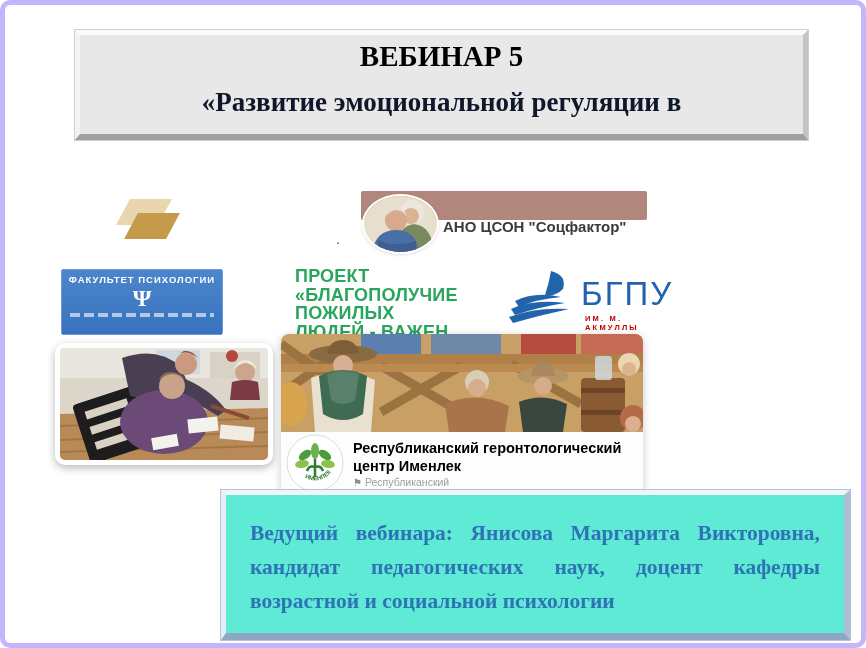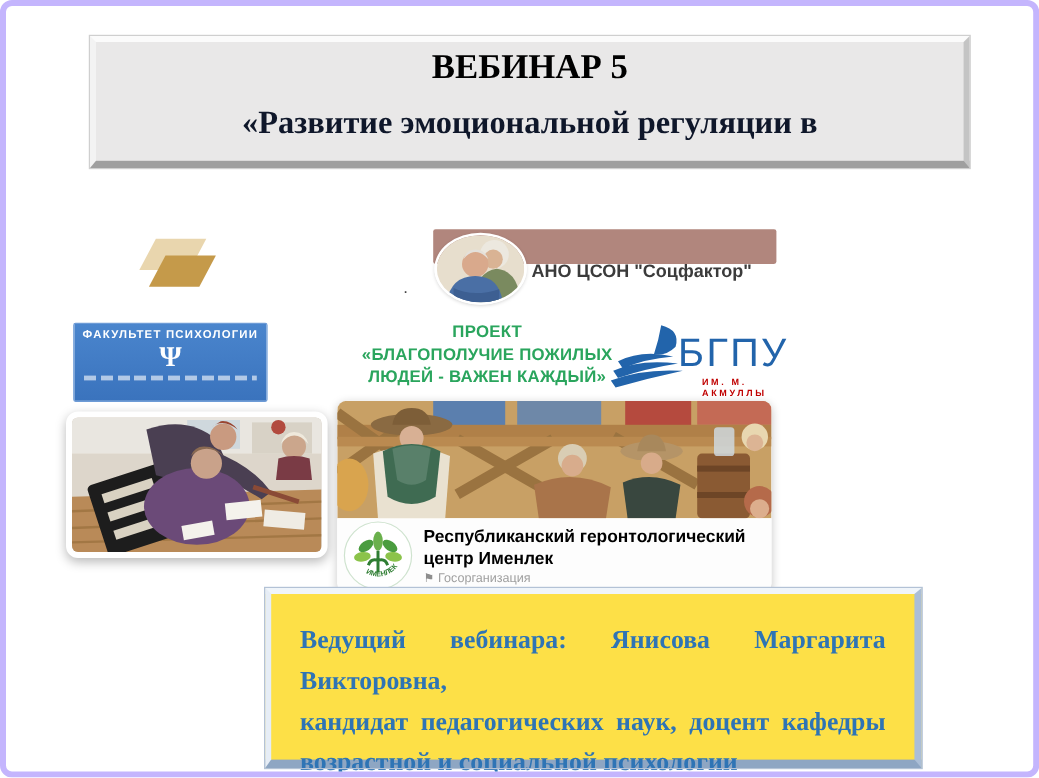--- a/index.html
+++ b/index.html
@@ -20,22 +20,22 @@
   }
   .title-line1{
     font-family:"Liberation Serif",serif;font-weight:bold;
     font-size:29px;color:#000;margin-top:4px;line-height:34px;
   }
   .title-line2,.title-line3{
     font-family:"Liberation Serif",serif;font-weight:bold;
     font-size:27px;color:#0f172a;line-height:35px;margin-top:12px;
   }
   .bevel-blue{
-    position:absolute;left:216px;top:485px;width:547px;height:150px;
-    background:#fde047;
+    position:absolute;left:216px;top:485px;width:629px;height:150px;
+    background:#5eead4;
     border-top:5px solid #f0f5fa;border-left:5px solid #e6edf6;
     border-right:6px solid #abbed6;border-bottom:7px solid #8ea6c3;
     outline:1px solid #b3c2d6;
     padding:21px 24px 0 24px;
   }
   .footer-line{
     display:block;font-family:"Liberation Serif",serif;font-weight:bold;
     font-size:21.5px;color:#2e74b5;line-height:34px;
     text-align:justify;text-align-last:justify;white-space:normal;
   }
@@ -69,27 +69,27 @@
   }
   .psych-title{font-size:9.5px;font-weight:bold;letter-spacing:1px;margin-top:4px;}
   .psych-psi{font-family:"Liberation Serif",serif;font-size:24px;line-height:26px;font-weight:bold;}
   .psych-tagline{
     height:4px;margin:2px 8px 0 8px;
     background:repeating-linear-gradient(90deg,rgba(255,255,255,.8) 0 10px,rgba(255,255,255,0) 10px 14px);
     opacity:.75;
   }
   
   .project{
-    position:absolute;left:290px;top:262px;width:222px;text-align:center;
-    color:#2aa55d;font-weight:bold;font-size:14px;line-height:18.5px;letter-spacing:0.2px;
+    position:absolute;left:290px;top:262px;width:222px;text-align:left;
+    color:#2aa55d;font-weight:bold;font-size:18px;line-height:18.5px;letter-spacing:0.2px;
   }
   
   .bgpu{position:absolute;left:500px;top:262px;width:170px;height:62px;}
   .bgpu-abbr{
-    position:absolute;left:60px;top:8px;color:#2264ab;font-size:33px;
+    position:absolute;left:76px;top:8px;color:#2264ab;font-size:33px;
     font-weight:500;letter-spacing:2px;font-family:"Liberation Sans",sans-serif;
   }
   .bgpu-sub{
     position:absolute;left:80px;top:47px;color:#c00000;font-size:7.5px;
     font-weight:bold;letter-spacing:2.2px;
   }
   
   .photo-left{
     position:absolute;left:50px;top:338px;width:218px;height:122px;
     border:5px solid #fff;border-radius:10px;overflow:hidden;
@@ -241,21 +241,21 @@
         <path d="M30 26 L30 44 M30 34 Q24 32 22 38 M30 34 Q36 32 38 38" stroke="#2e7d32" stroke-width="2.5" fill="none"></path>
         <text font-size="6" font-weight="bold" fill="#2e7d32" font-family="Liberation Sans,sans-serif">
           <textPath href="#arcBot" startOffset="26%">ИМЕНЛЕК</textPath>
         </text>
       </svg>
       <div class="org-name">
         <div>Республиканский геронтологический</div>
         <div>центр Именлек</div>
       </div>
       <div class="org-badge">
-        <span class="flag-icon">⚑</span><span>Госорганизация</span>
+        <span class="flag-icon">⚑</span><span>Республиканский</span>
       </div>
     </div>
   </div>
 
   <div class="bevel-blue">
     <span class="footer-line">Ведущий вебинара: Янисова Маргарита Викторовна,</span>
     <span class="footer-line">кандидат педагогических наук, доцент кафедры</span>
     <span class="footer-line last">возрастной и социальной психологии</span>
   </div>
 

